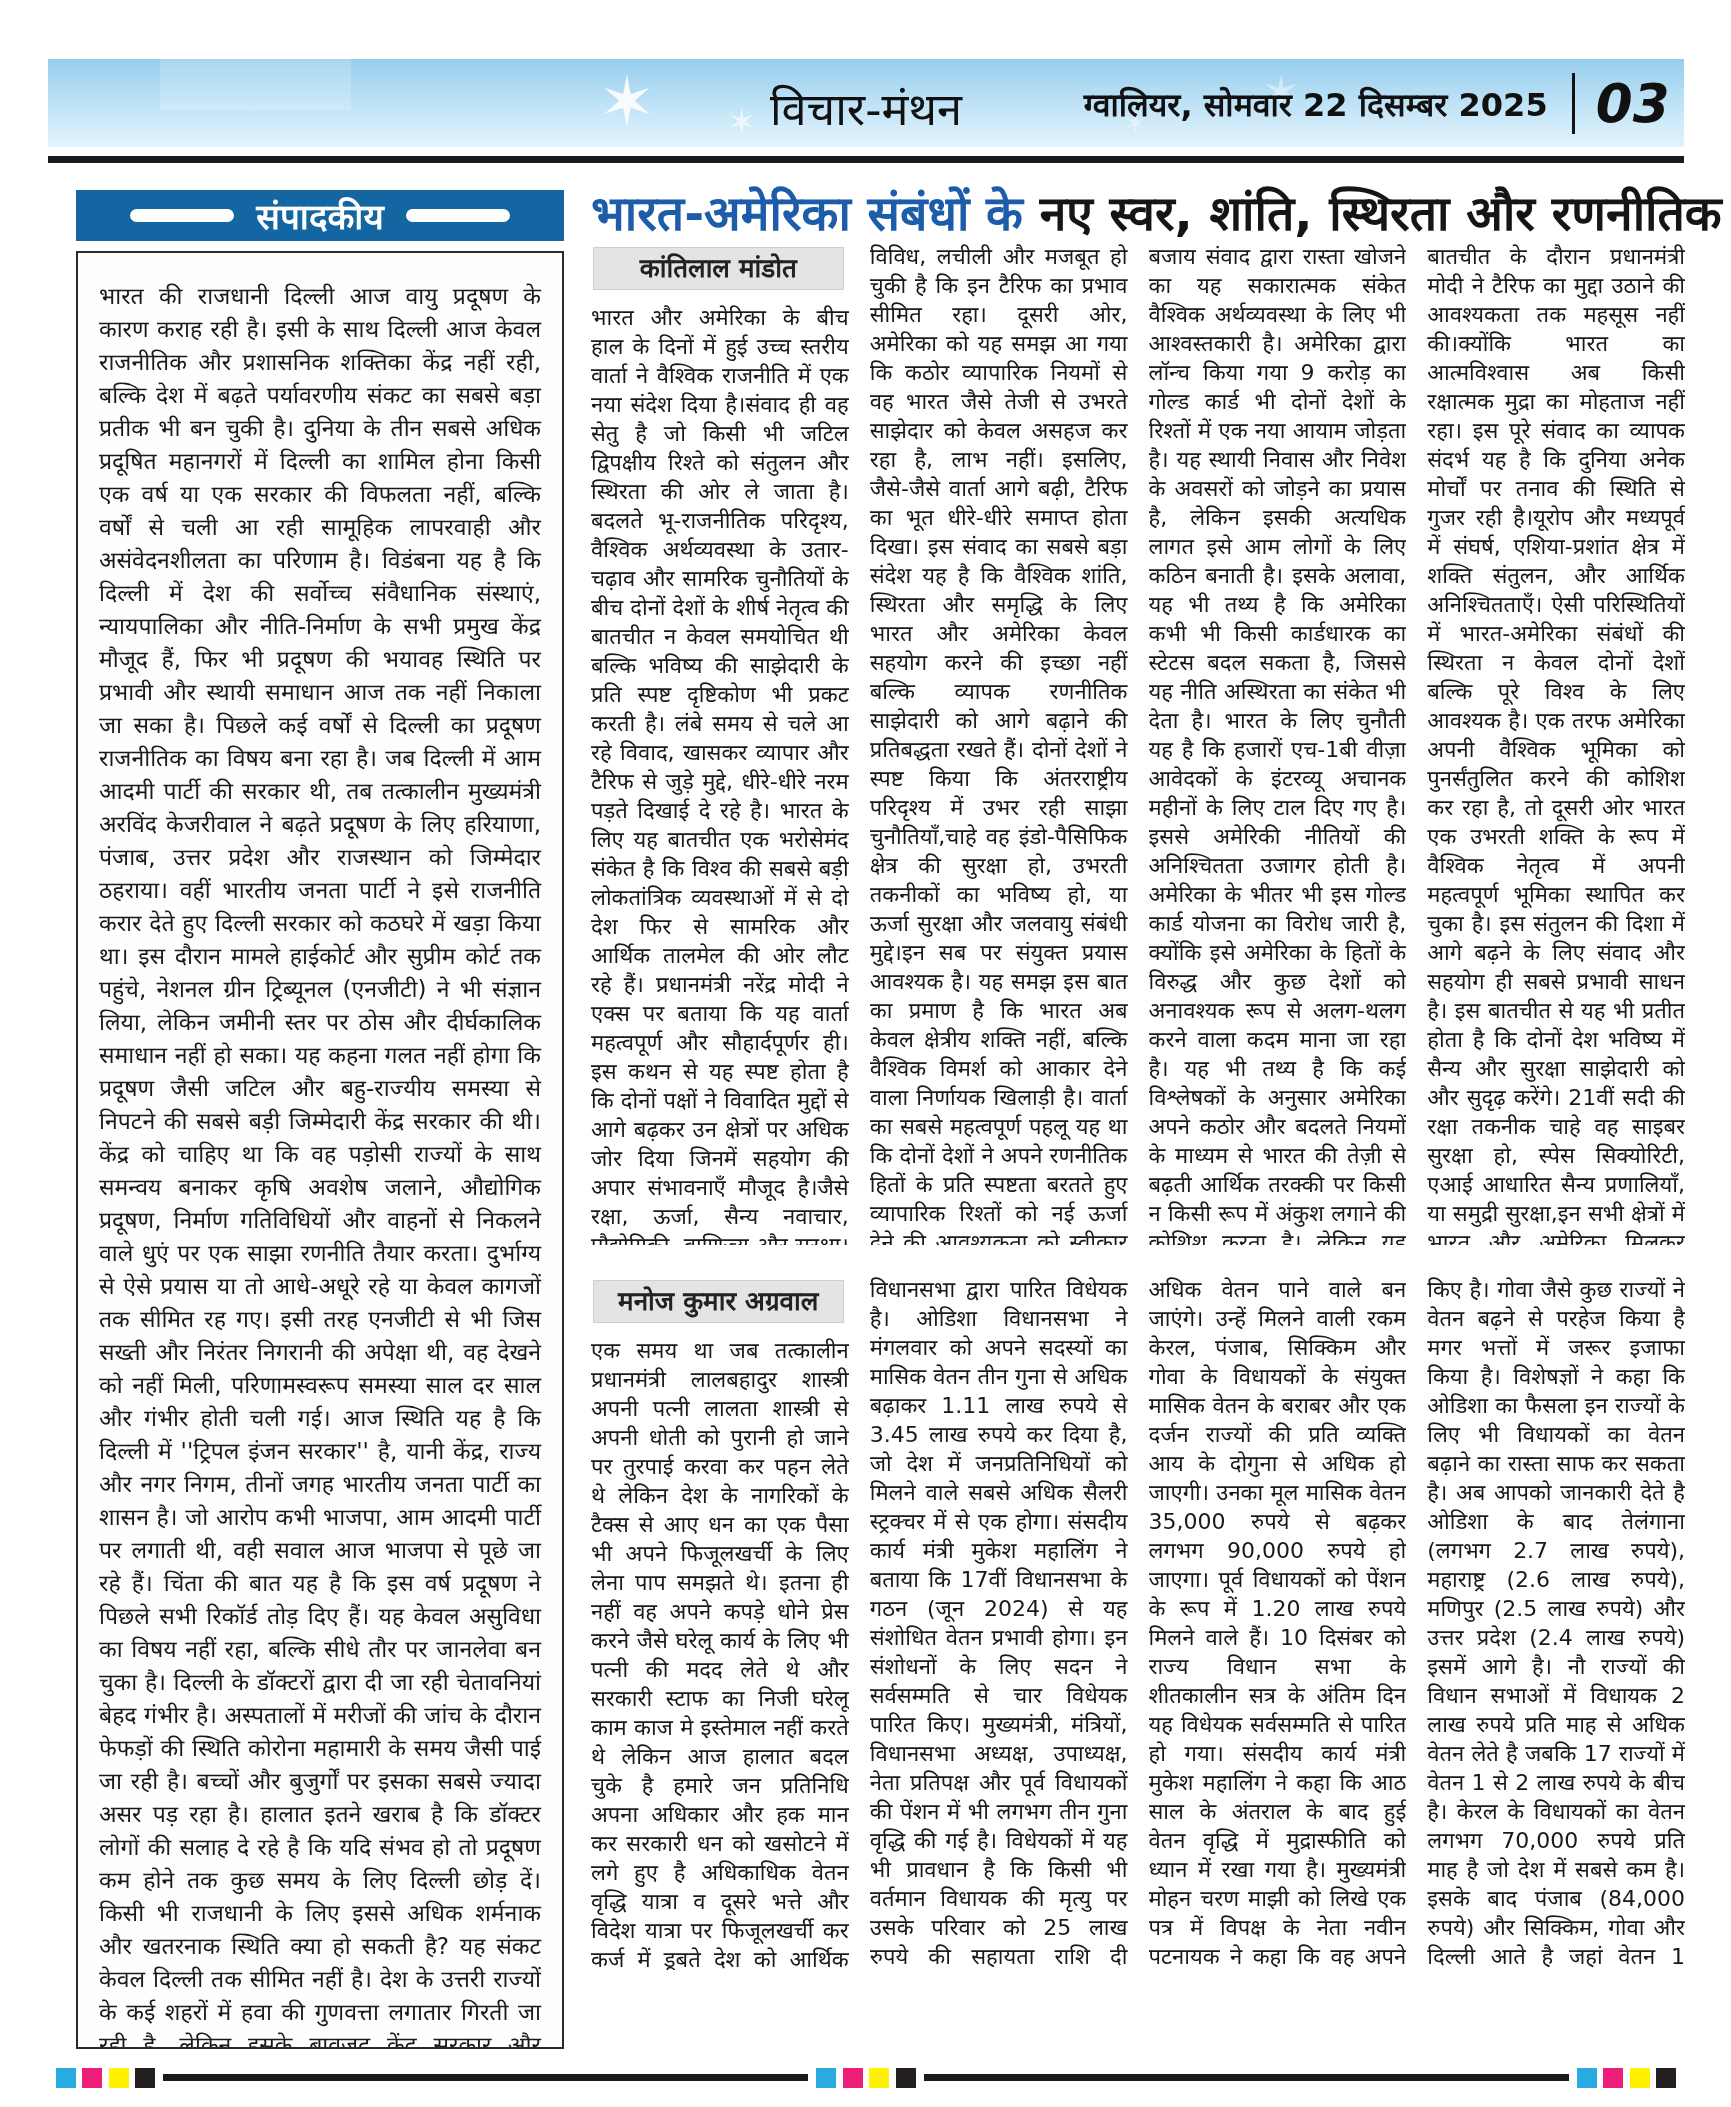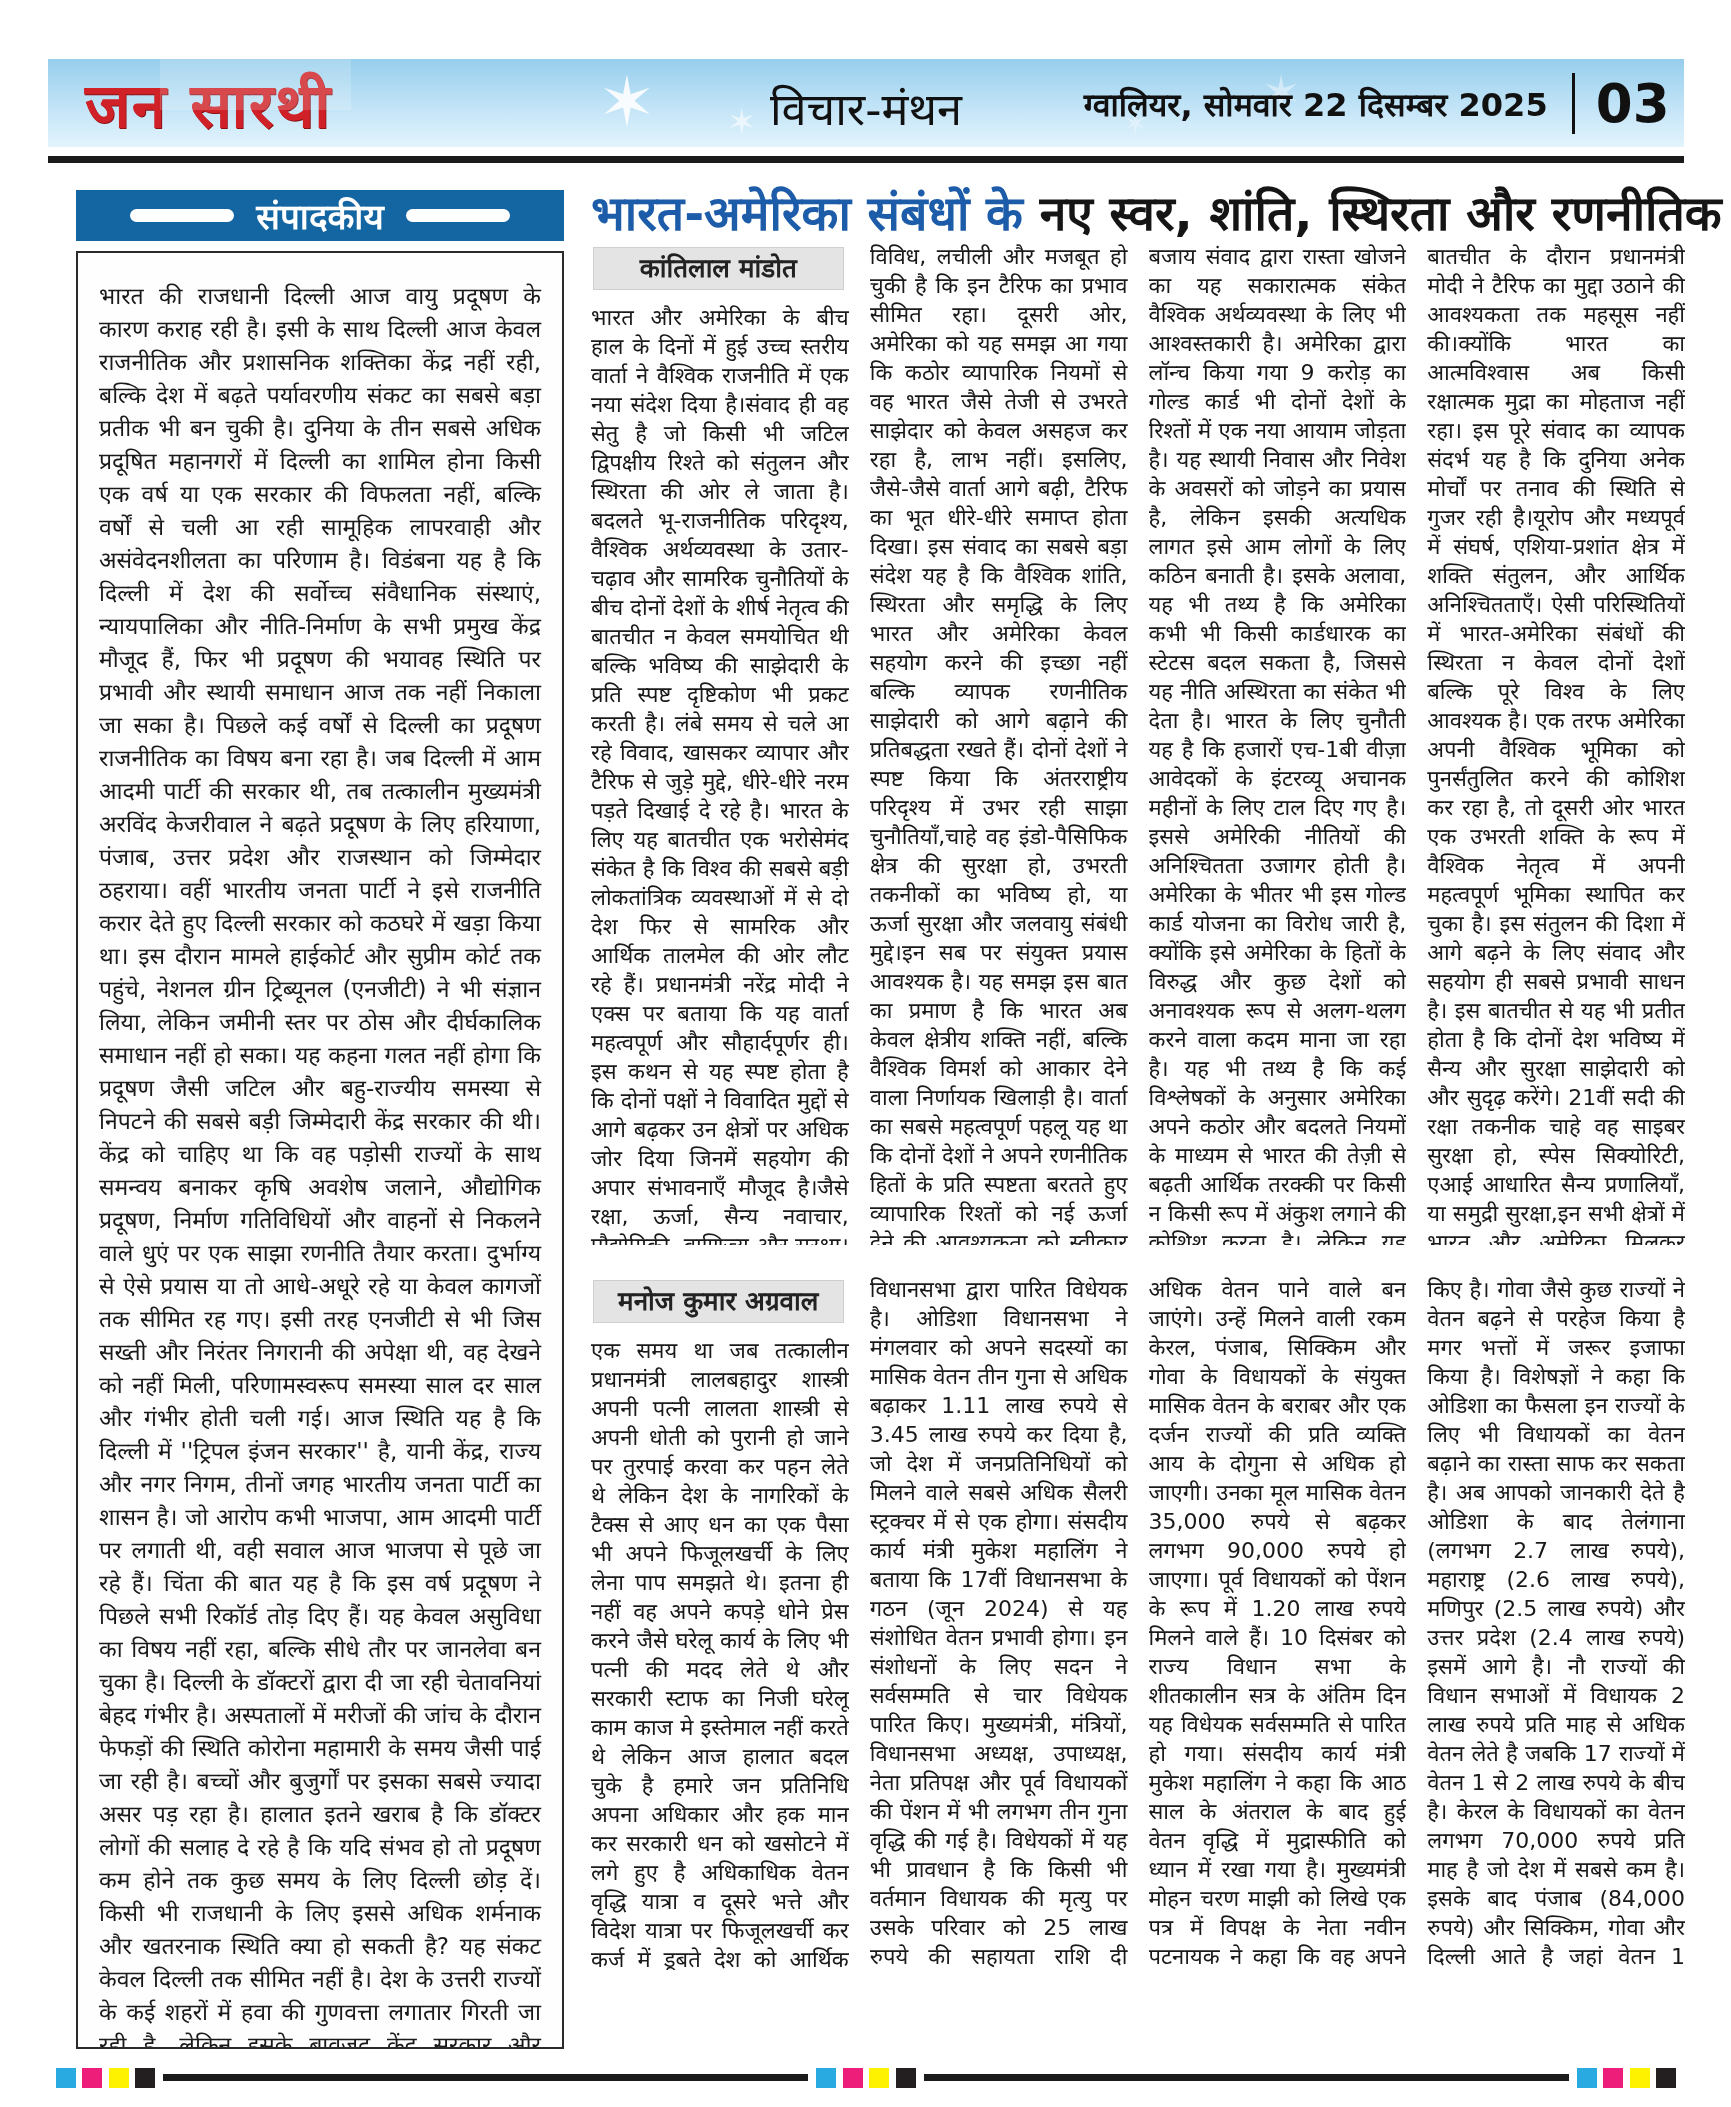--- a/index.html
+++ b/index.html
@@ -16,21 +16,21 @@
   .sparkle{position:absolute;color:#ffffff;opacity:.85;pointer-events:none;}
   .sp1{left:550px;top:3.2px;font-size:69px;opacity:.9;}
   .sp2{left:679px;top:43px;font-size:35px;opacity:.6;}
   .sp3{left:1213px;top:6.4px;font-size:48px;opacity:.45;}
   .sp4{left:1076px;top:49px;font-size:27px;opacity:.35;}
   .section-name{position:absolute;left:50%;transform:translateX(-50%);top:17.5px;
                 font-size:45px;font-weight:normal;color:#111;white-space:nowrap;}
   .mast-right{position:absolute;right:14.4px;top:0;height:88px;display:flex;align-items:center;}
   .date-line{font-size:32px;font-weight:bold;color:#111;white-space:nowrap;}
   .vert-div{width:3.2px;height:61px;background:#111;margin:0 21px 0 24px;}
-  .page-num{font-size:53px;font-weight:bold;color:#111;}
+  .page-num{font-size:53px;font-weight:bold;color:#111;font-style:italic;}
   .mast-rule{position:absolute;left:48px;top:156px;width:1636px;height:7.2px;background:#1b1b1b;}
 
   
   .editorial{position:absolute;left:76px;top:190px;width:488px;}
   .ed-titlebar{background:#1466a2;height:51px;display:flex;align-items:center;justify-content:center;gap:22px;}
   .ed-dash{width:104px;height:13.6px;background:#ffffff;border-radius:7.2px;}
   .ed-title{color:#ffffff;font-size:35px;font-weight:bold;white-space:nowrap;}
   .ed-box{margin-top:10.4px;border:2.4px solid #2a2a2a;background:#fffefe;height:1798px;
           padding:27px 21px;box-sizing:border-box;overflow:hidden;}
   .ed-text{font-size:23px;line-height:33px;text-align:justify;color:#191919;}
@@ -65,21 +65,20 @@
 <body>
 
 <div class="page">
 
   <div class="masthead">
     <div class="lighter"></div>
     <span class="sparkle sp1">✶</span>
     <span class="sparkle sp2">✶</span>
     <span class="sparkle sp3">✶</span>
     <span class="sparkle sp4">✶</span>
-    <div class="logo">जन सारथी</div>
     <div class="section-name">विचार-मंथन</div>
     <div class="mast-right">
       <span class="date-line">ग्वालियर, सोमवार 22 दिसम्बर 2025</span>
       <span class="vert-div"></span>
       <span class="page-num">03</span>
     </div>
   </div>
   <div class="mast-rule"></div>
 
   <div class="editorial">

